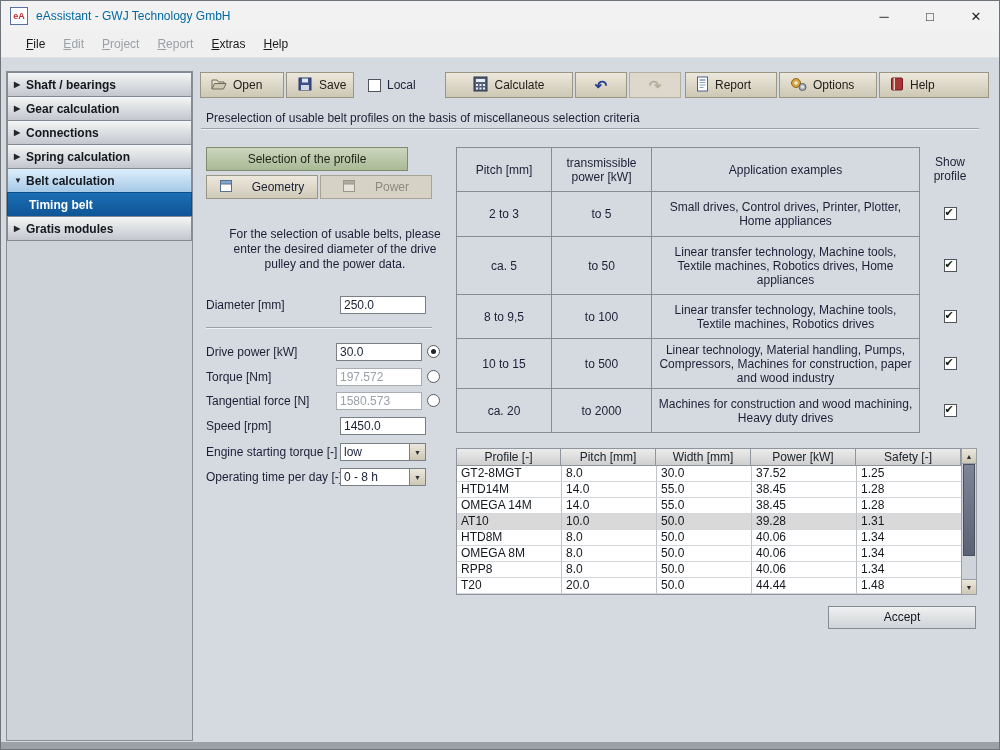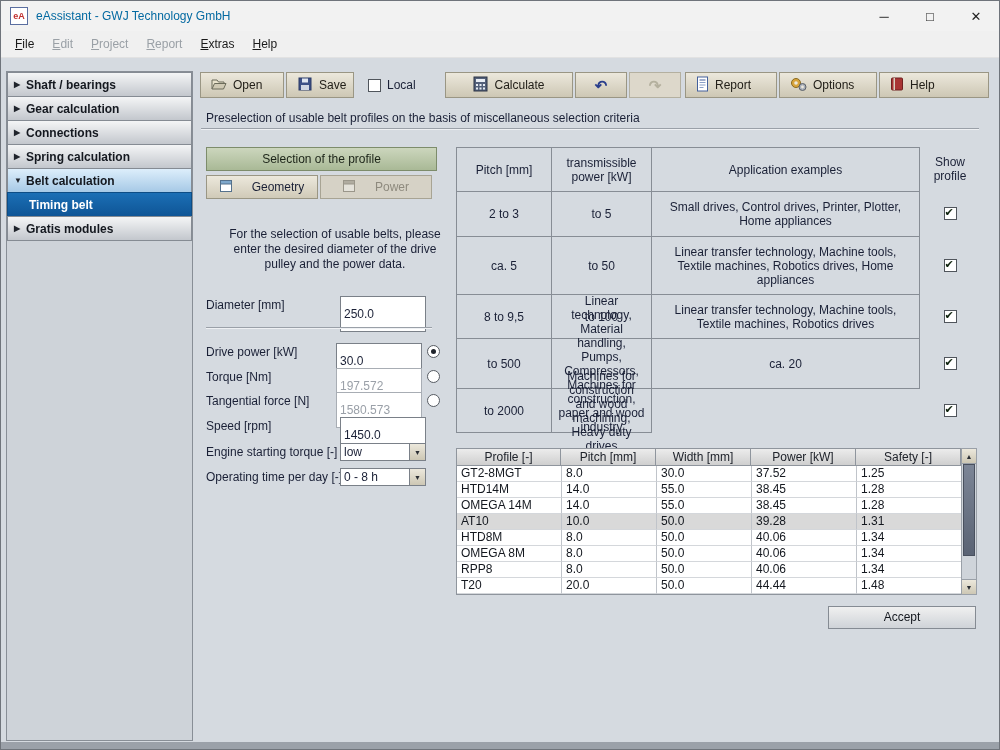--- a/index.html
+++ b/index.html
@@ -10,21 +10,21 @@
   
   .titlebar{position:absolute;top:0;left:0;right:0;height:30px;background:#f2f2f2;display:flex;align-items:center;}
   .app-icon{width:16px;height:16px;margin-left:9px;border:1px solid #5a6ea0;background:#fff;color:#c03030;
     font-size:9px;font-weight:bold;display:flex;align-items:center;justify-content:center;}
   .title-text{margin-left:8px;color:#0369a1;}
   .win-controls{margin-left:auto;display:flex;height:100%;}
   .win-btn{width:46px;display:flex;align-items:center;justify-content:center;font-size:13px;color:#222;}
 
   
   .menubar{position:absolute;top:30px;left:0;right:0;height:26px;background:#f0f0f0;border-bottom:1px solid #e2e2e2;
-    display:flex;align-items:center;padding-left:5px;}
+    display:flex;align-items:center;padding-left:16px;}
   .menu-item{display:inline-block;padding:0 9px;line-height:25px;color:#1a1a1a;}
   .menu-item::first-letter{text-decoration:underline;}
   .menu-item.disabled{color:#9aa0a6;}
 
   
   .sidebar{position:absolute;left:5px;top:70px;width:187px;height:670px;border:1px solid #888e96;
     background:#ced3d9;box-sizing:border-box;}
   .side-item{height:25px;margin-top:-1px;border:1px solid #858b93;background:linear-gradient(#f4f5f6,#c3c7cd);
     display:flex;align-items:center;font-weight:bold;color:#14181f;box-sizing:border-box;}
   .side-item:first-child{margin-top:0;}
@@ -45,30 +45,30 @@
   .checkbox{width:13px;height:13px;background:#fff;border:1px solid #50555c;position:relative;box-sizing:border-box;flex:none;}
   .checkbox .mark{position:absolute;top:-3px;left:0;font-size:11px;color:#10240f;display:none;}
   .checkbox.checked .mark{display:block;}
 
   
   .infoline{position:absolute;left:205px;top:110px;color:#1a2036;}
   .hr1{position:absolute;left:200px;width:778px;top:127px;height:0;border-top:1px solid #9aa0a8;border-bottom:1px solid #eef0f3;}
 
   
   .form-panel{position:absolute;left:205px;top:146px;width:234px;height:350px;}
-  .sel-profile-btn{position:absolute;top:0;left:0;width:231px;height:24px;box-sizing:border-box;
+  .sel-profile-btn{position:absolute;top:0;left:0;width:202px;height:24px;box-sizing:border-box;
     background:linear-gradient(#ccd6bd,#a9b996);border:1px solid #7d8c6b;text-align:center;line-height:22px;color:#1c2418;}
   .tabs{position:absolute;top:28px;left:0;width:226px;display:flex;gap:2px;}
   .tab{flex:1;height:24px;box-sizing:border-box;border:1px solid #9a9684;background:linear-gradient(#ece8dc,#d0cab8);
     display:flex;align-items:center;justify-content:center;gap:20px;}
   .tab.disabled{background:#d6d2c6;color:#8e8a7e;border-color:#a8a494;}
   .instructions{position:absolute;top:80px;left:16px;width:226px;text-align:center;line-height:15px;}
   .frow{position:absolute;left:0;width:100%;height:18px;display:flex;align-items:center;}
   .frow label{color:#1a2036;}
-  .finput{position:absolute;right:14px;top:0;width:86px;height:36px;box-sizing:border-box;border:1px solid #7a8088;
+  .finput{position:absolute;right:14px;top:0;width:86px;height:18px;box-sizing:border-box;border:1px solid #7a8088;
     background:#fff;font-family:"Liberation Sans",sans-serif;font-size:12px;padding:0 3px;color:#1a2036;}
   .finput.dim{color:#9aa0a8;border-color:#a8adb4;}
   .radio{position:absolute;right:0;top:2px;width:13px;height:13px;border-radius:50%;background:#fff;
     border:1px solid #565b62;box-sizing:border-box;}
   .radio.checked::after{content:"";position:absolute;left:3px;top:3px;width:5px;height:5px;border-radius:50%;background:#20242c;}
   .dropdown{position:absolute;right:14px;top:0;width:86px;height:18px;display:flex;box-sizing:border-box;}
   .dd-value{flex:1;background:#fff;border:1px solid #7a8088;border-right:none;padding:1px 3px;line-height:14px;overflow:hidden;}
   .dd-btn{width:17px;background:linear-gradient(#ece8dc,#cdc7b4);border:1px solid #7a8088;display:flex;
     align-items:center;justify-content:center;font-size:7px;color:#2a2e34;box-sizing:border-box;}
   .hr2{position:absolute;top:180px;left:0;width:226px;height:0;border-top:1px solid #9aa0a8;border-bottom:1px solid #eef0f3;}
@@ -318,20 +318,21 @@
     <div class="pcell">Small drives, Control drives, Printer, Plotter, Home appliances</div>
 
     <div class="pcell">ca. 5</div>
     <div class="pcell">to 50</div>
     <div class="pcell">Linear transfer technology, Machine tools, Textile machines, Robotics drives, Home appliances</div>
 
     <div class="pcell">8 to 9,5</div>
     <div class="pcell">to 100</div>
     <div class="pcell">Linear transfer technology, Machine tools, Textile machines, Robotics drives</div>
 
+    <div class="pcell">10 to 15</div>
     <div class="pcell">to 500</div>
     <div class="pcell">Linear technology, Material handling, Pumps, Compressors, Machines for construction, paper and wood industry</div>
 
     <div class="pcell">ca. 20</div>
     <div class="pcell">to 2000</div>
     <div class="pcell">Machines for construction and wood machining, Heavy duty drives</div>
   </div>
 
   <div class="show-col">
     <div class="show-slot">Show profile</div>

